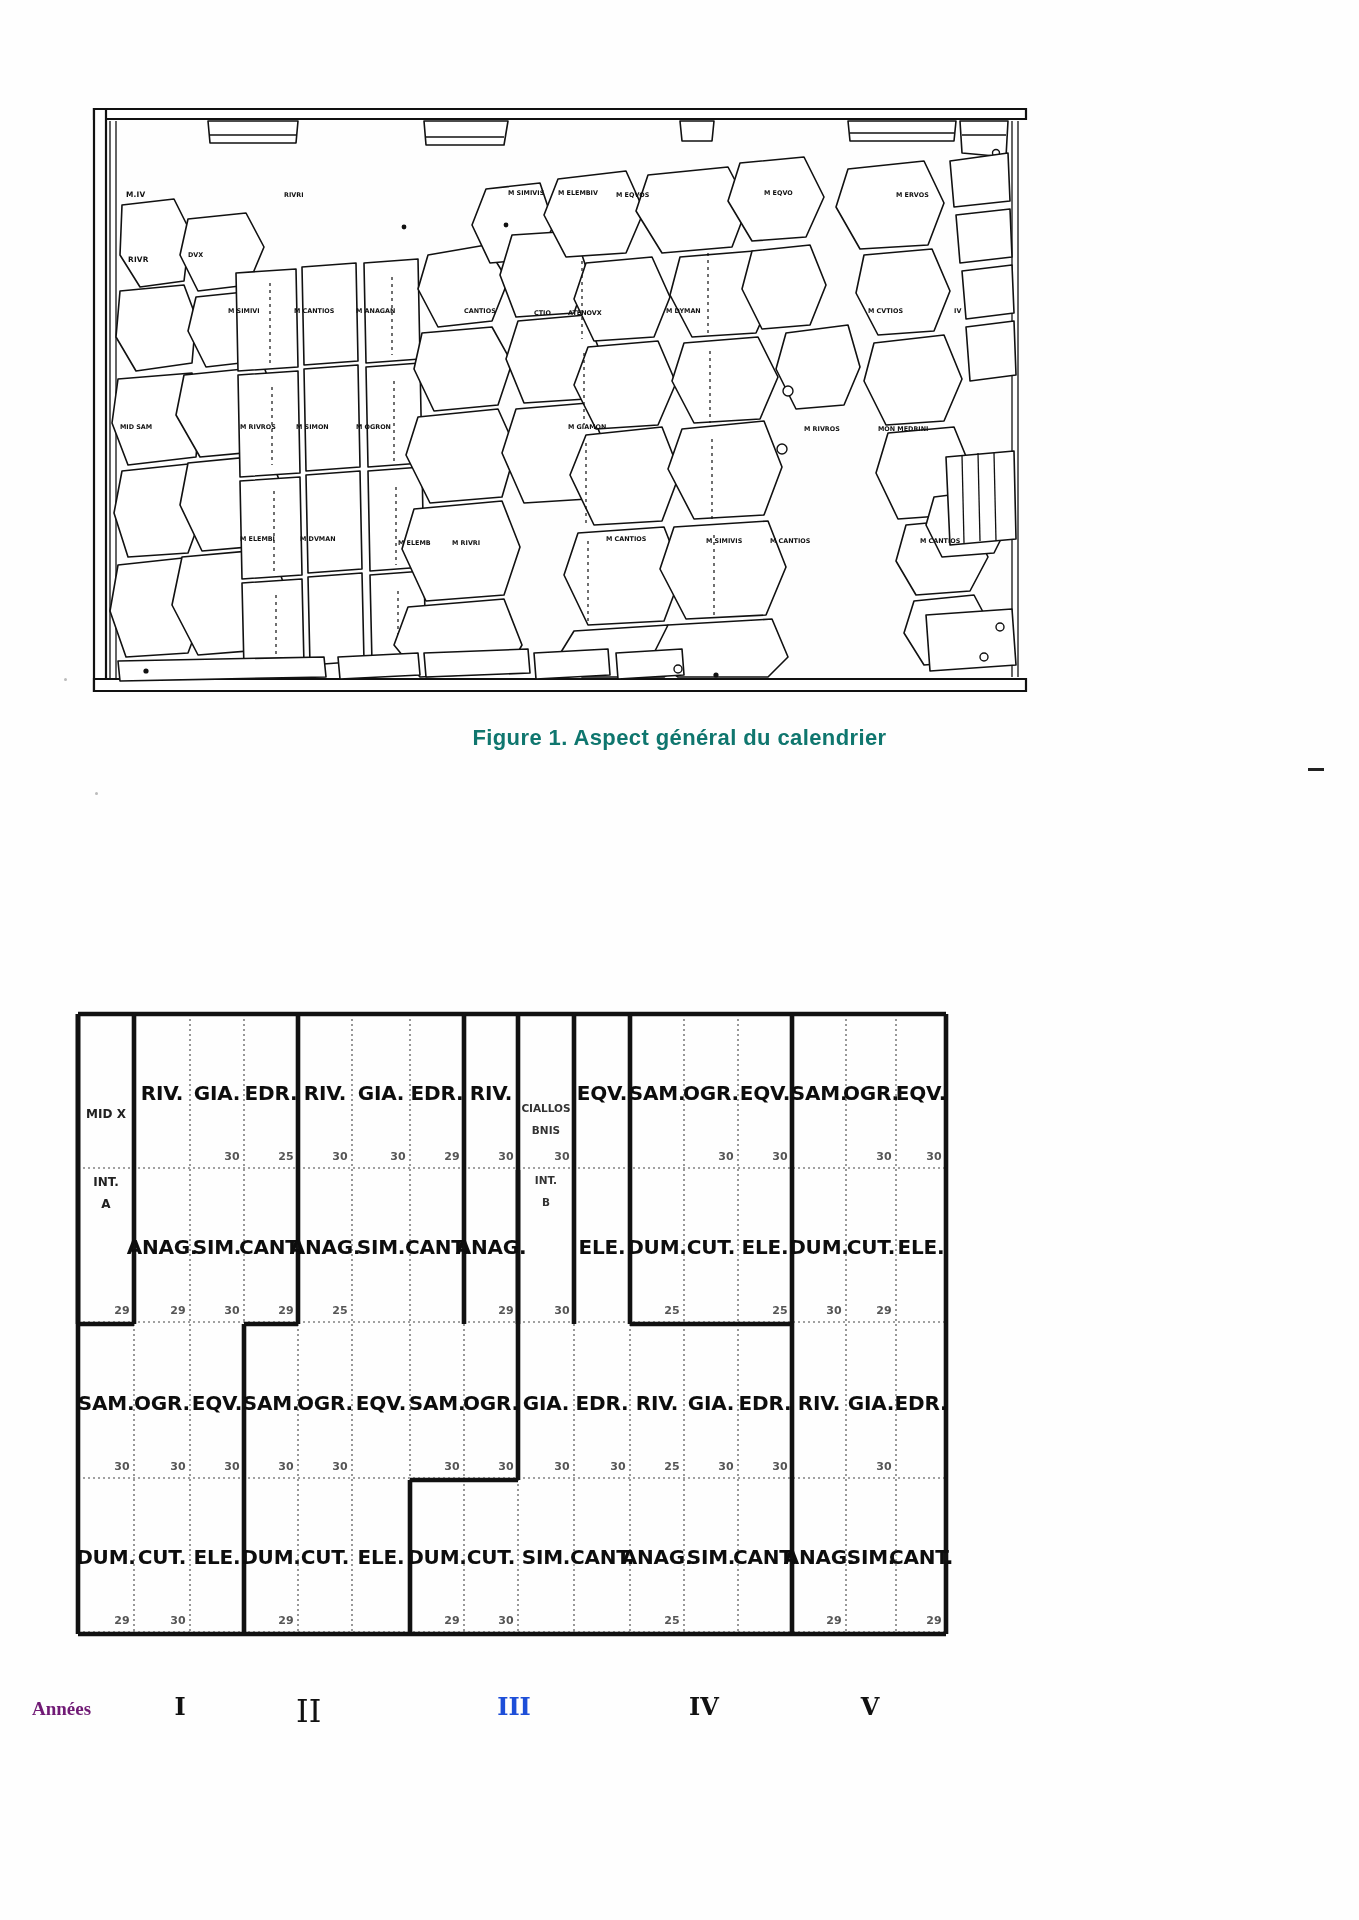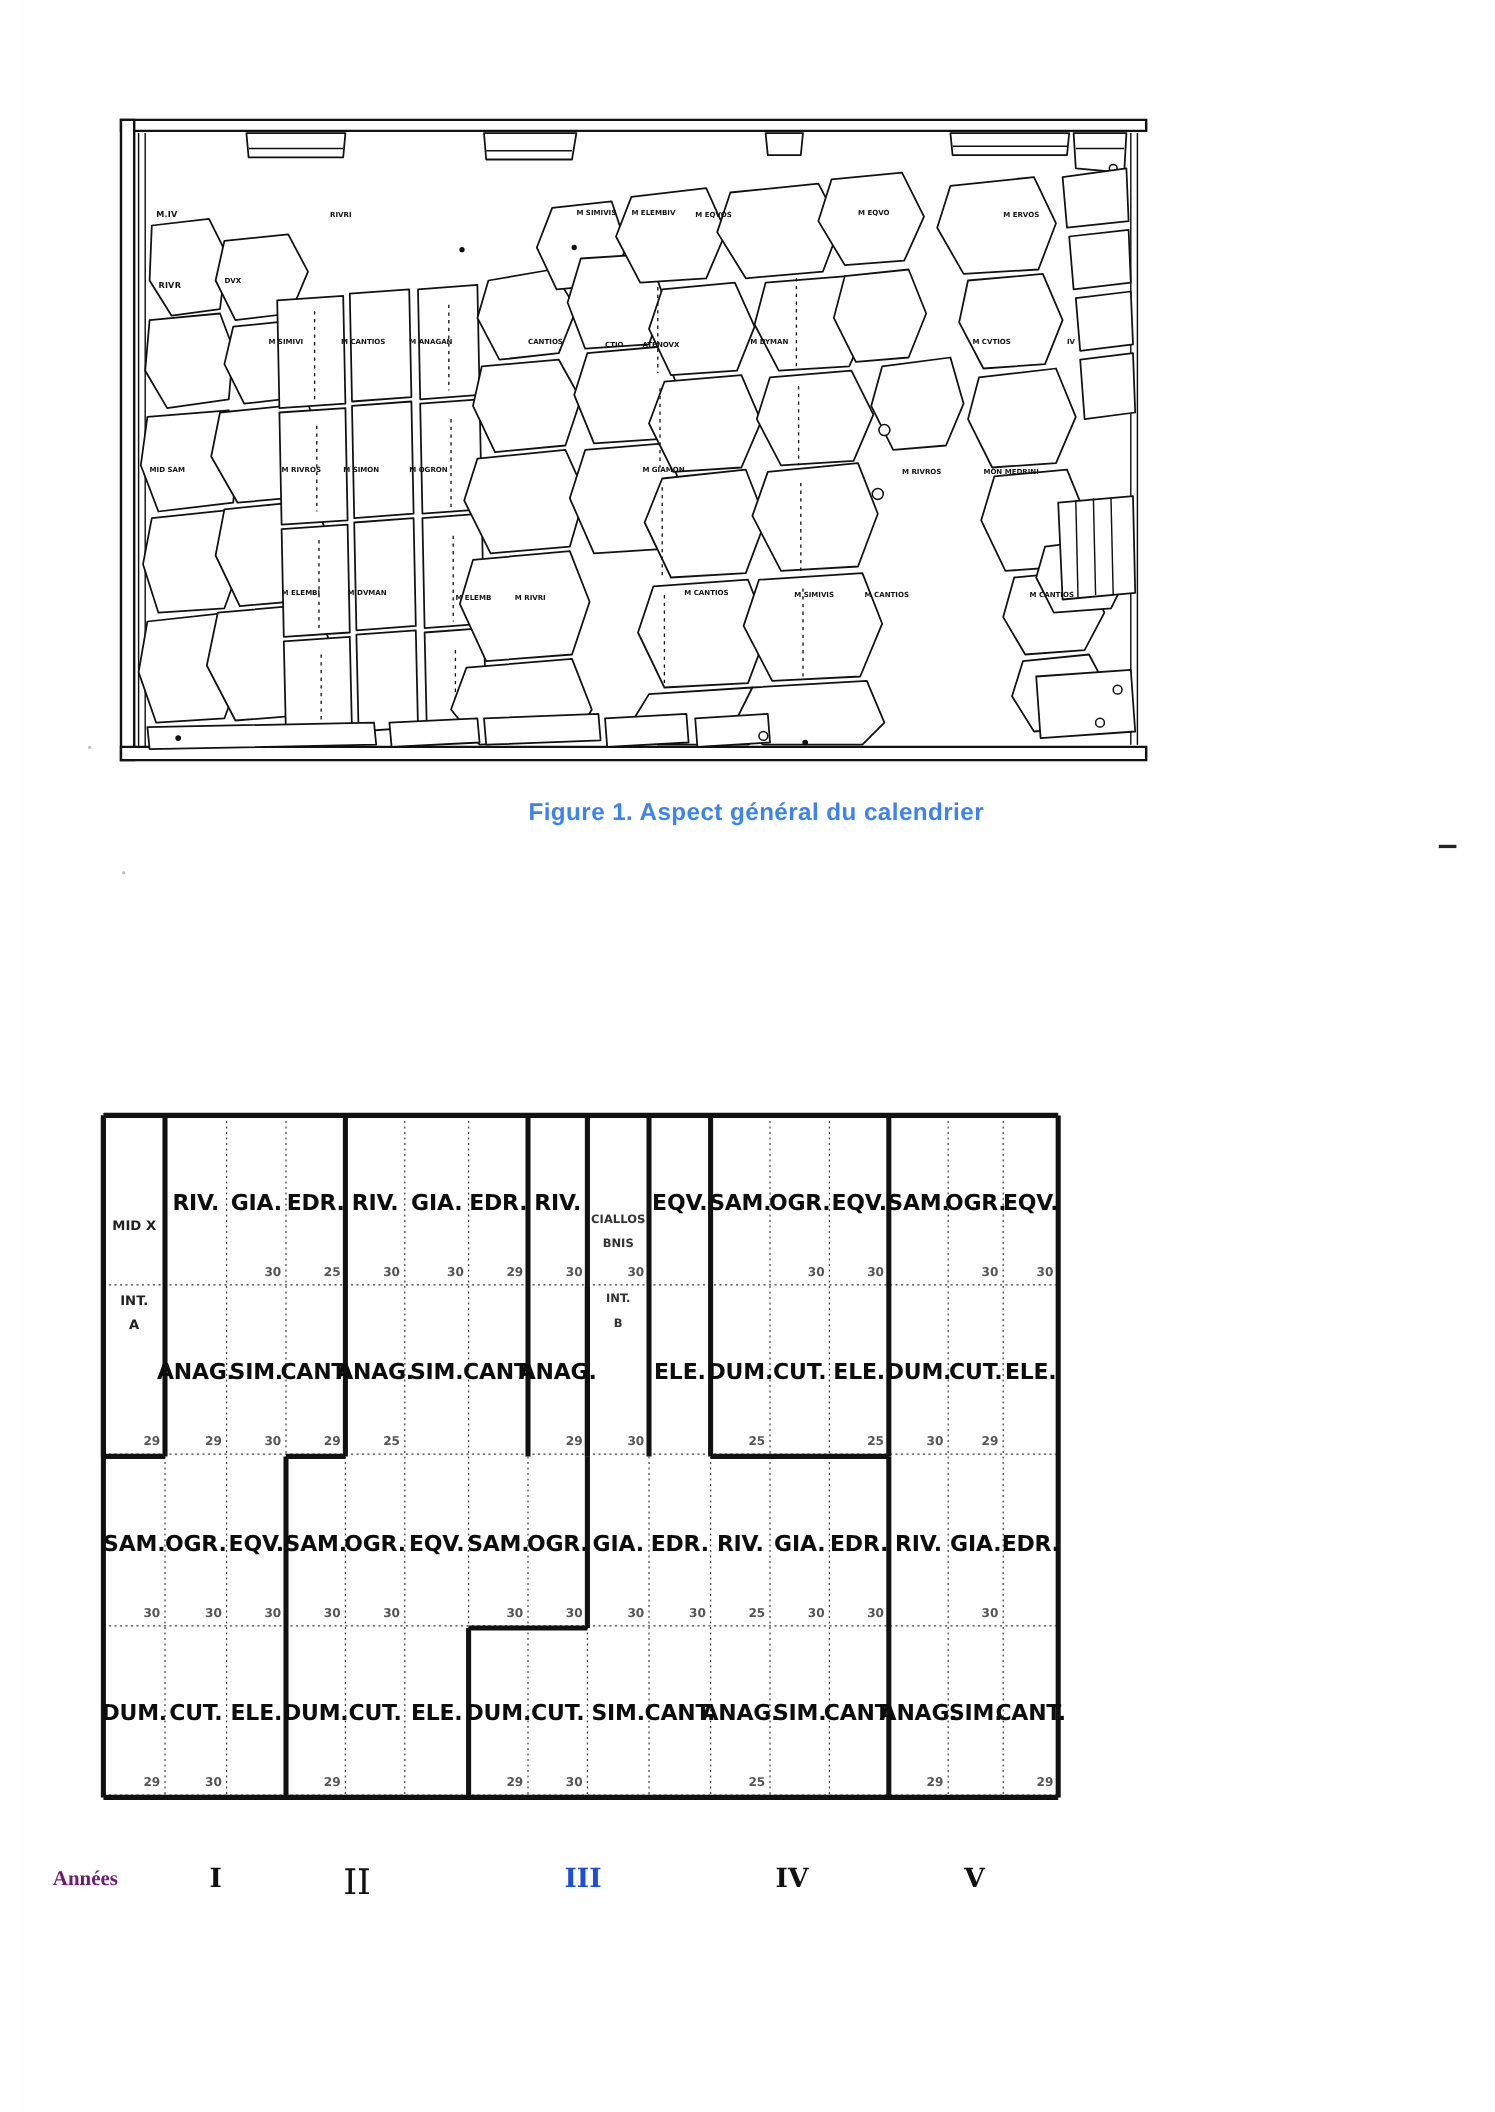--- a/index.html
+++ b/index.html
@@ -4,38 +4,38 @@
 <title>Coligny Calendar Figures</title>
 <style>
   html,body{margin:0;padding:0;background:#fff;}
   body{
     width:1359px;height:1920px;
     font-family:"Liberation Sans",sans-serif;
     color:#111;
     position:relative;
     overflow:hidden;
   }
-  .page{position:absolute;inset:0;background:#fefefe;margin-left:16px;}
+  .page{position:absolute;inset:0;background:#fefefe;}
 
   
   #fig1-wrap{position:absolute;left:88px;top:105px;width:945px;height:590px;}
   #fig1-svg{display:block;width:945px;height:590px;}
   .frag{fill:#ffffff;stroke:#111;stroke-width:1.6;stroke-linejoin:round;}
   .frag-thin{fill:none;stroke:#111;stroke-width:1.3;}
   .dash{fill:none;stroke:#111;stroke-width:1.2;stroke-dasharray:3 4;}
   .hole{fill:#111;}
   .holeo{fill:#fff;stroke:#111;stroke-width:1.4;}
   .rail{fill:#fff;stroke:#111;stroke-width:2.2;}
   .flab{font-family:"DejaVu Sans",sans-serif;font-size:7.4px;font-weight:700;fill:#111;letter-spacing:.2px;}
   .flab-s{font-family:"DejaVu Sans",sans-serif;font-size:6.4px;font-weight:700;fill:#111;}
 
   .fig-cap{
     position:absolute;width:100%;text-align:center;
     font-family:"Liberation Sans",sans-serif;
-    font-weight:bold;font-size:22px;letter-spacing:.4px;color:#3b82f6;
+    font-weight:bold;font-size:22px;letter-spacing:.4px;color:#0f766e;
   }
   #cap1{top:725px;left:0;}
   #cap2{top:1760px;left:0;}
 
   .stray-dash{position:absolute;right:35px;top:768px;width:16px;height:3px;background:#222;}
 
   
   #fig2-wrap{position:absolute;left:72px;top:1008px;width:880px;height:690px;}
   #fig2-svg{display:block;width:880px;height:690px;}
   .tb-out{fill:none;stroke:#111;stroke-width:4.6;}

